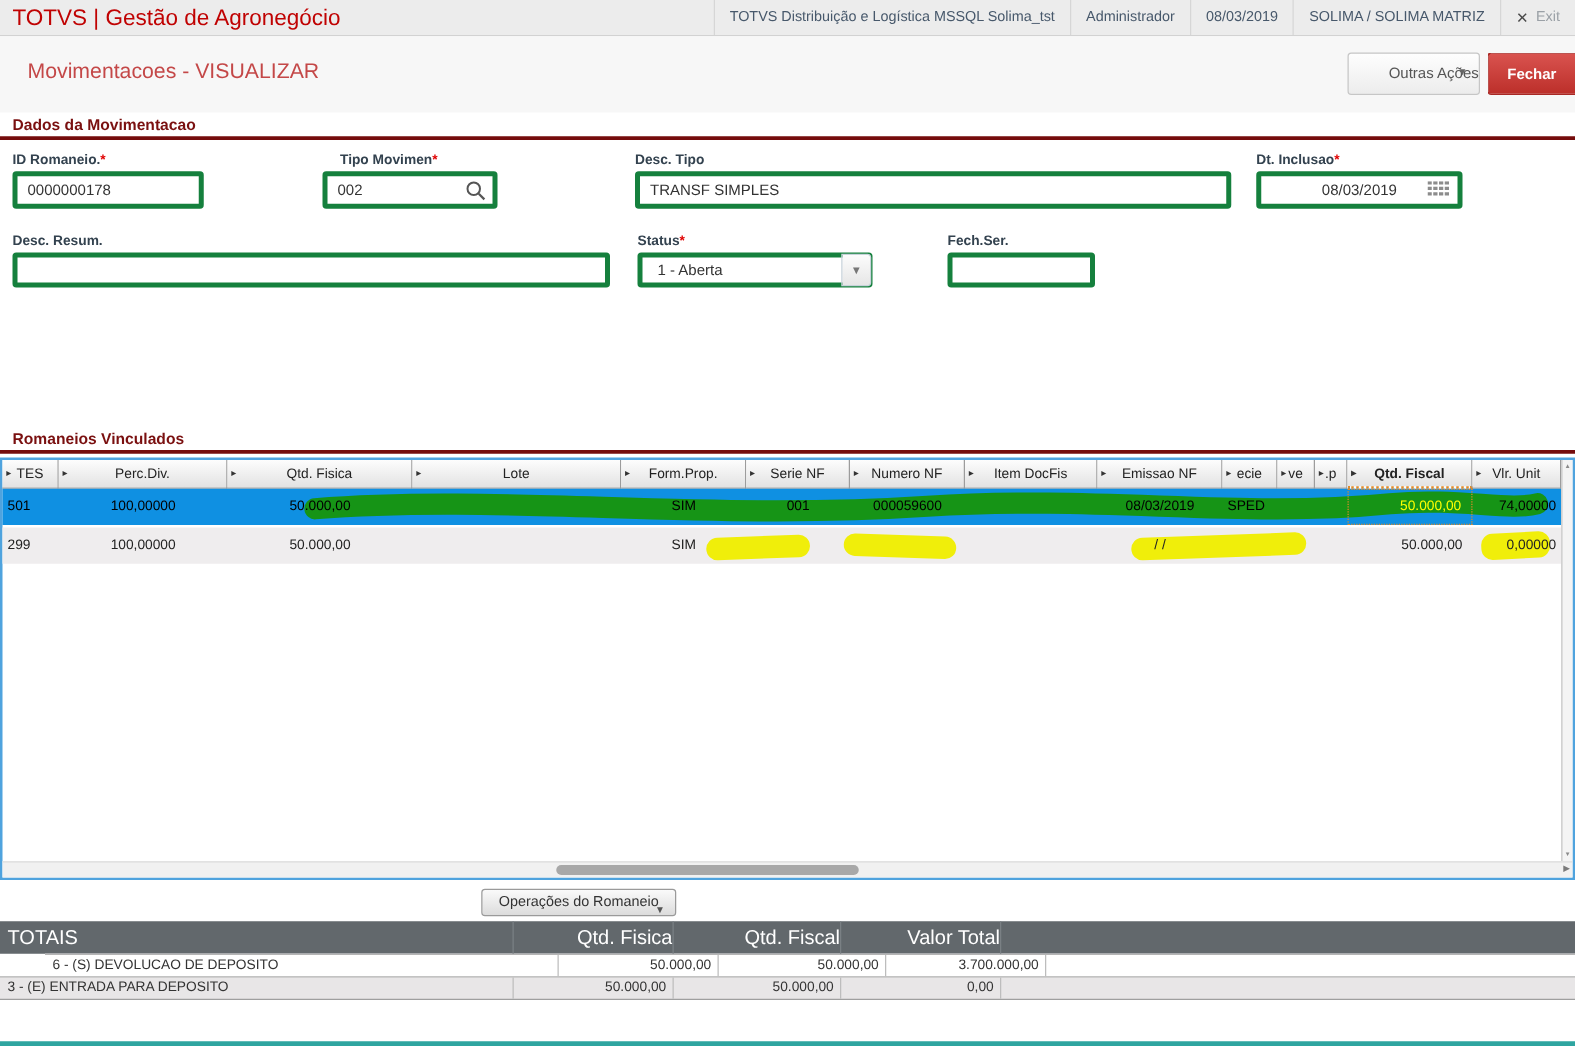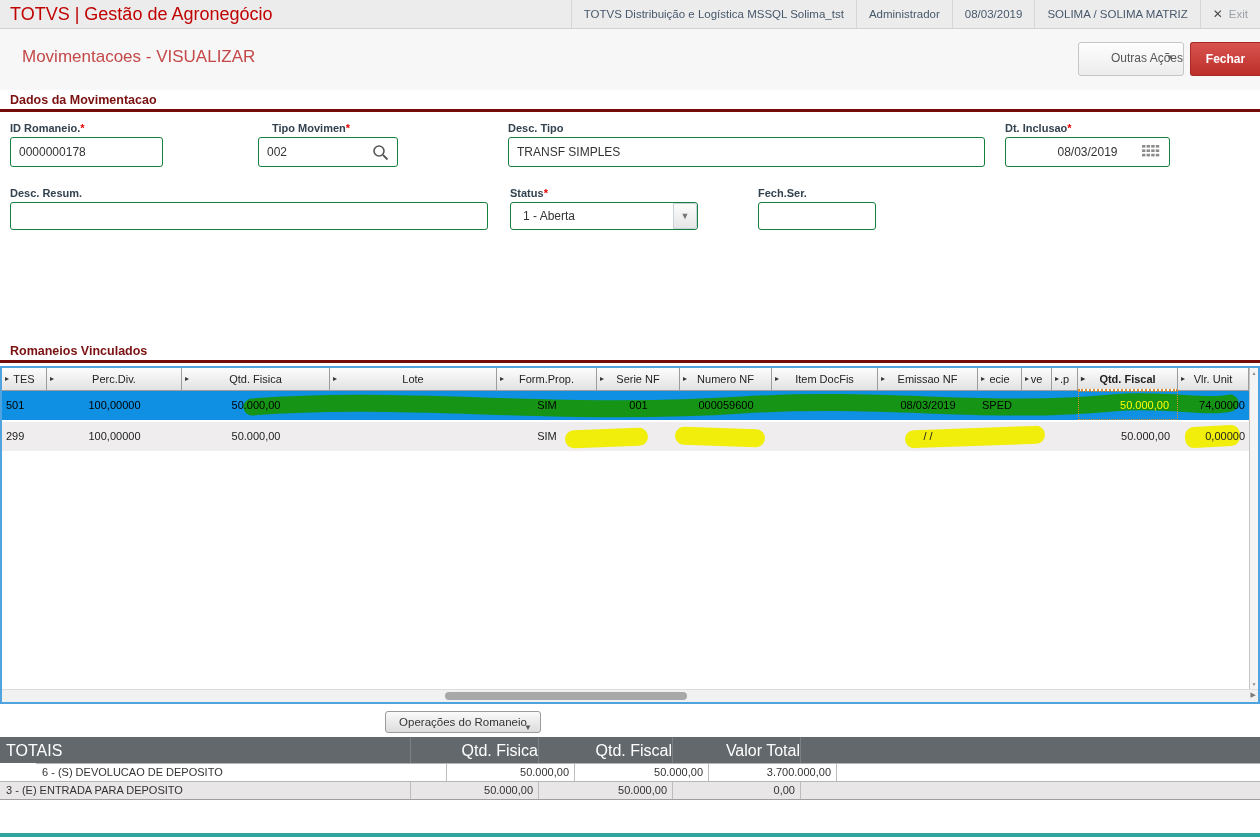--- a/index.html
+++ b/index.html
@@ -28,21 +28,21 @@
               border-radius:3px 0 0 3px;color:#fff;font-weight:bold;font-size:12px;text-align:center;
               line-height:32px;cursor:pointer;}
 
   
   .section-title{position:absolute;left:10px;font-size:12.5px;font-weight:bold;color:#7a1010;}
   .section-rule{position:absolute;left:0;width:1260px;height:3px;background:#750c0c;}
 
   
   .flabel{position:absolute;font-size:11px;font-weight:bold;color:#33424f;white-space:nowrap;}
   .flabel .req{color:#e00000;}
-  .finput{position:absolute;box-sizing:border-box;height:30px;border:1px solid #15803d;border-radius:3px;
+  .finput{position:absolute;box-sizing:border-box;height:30px;border:4px solid #15803d;border-radius:3px;
           background:#fff;font-family:"Liberation Sans",sans-serif;font-size:12px;color:#333;padding:0 8px;}
   .finput.short{height:28px;padding-left:12px;}
   .icon-abs{position:absolute;}
   .dd-box{position:absolute;box-sizing:border-box;width:24px;top:203px;height:26px;
           background:linear-gradient(#fcfcfc,#e6e6e6);border:1px solid #c8d2da;border-radius:0 3px 3px 0;
           text-align:center;line-height:24px;font-size:9px;color:#777;cursor:pointer;}
 
   
   .grid{position:absolute;left:0;top:366px;width:1260px;height:338px;box-sizing:border-box;
         border:2px solid #4fa3de;background:#fff;}

